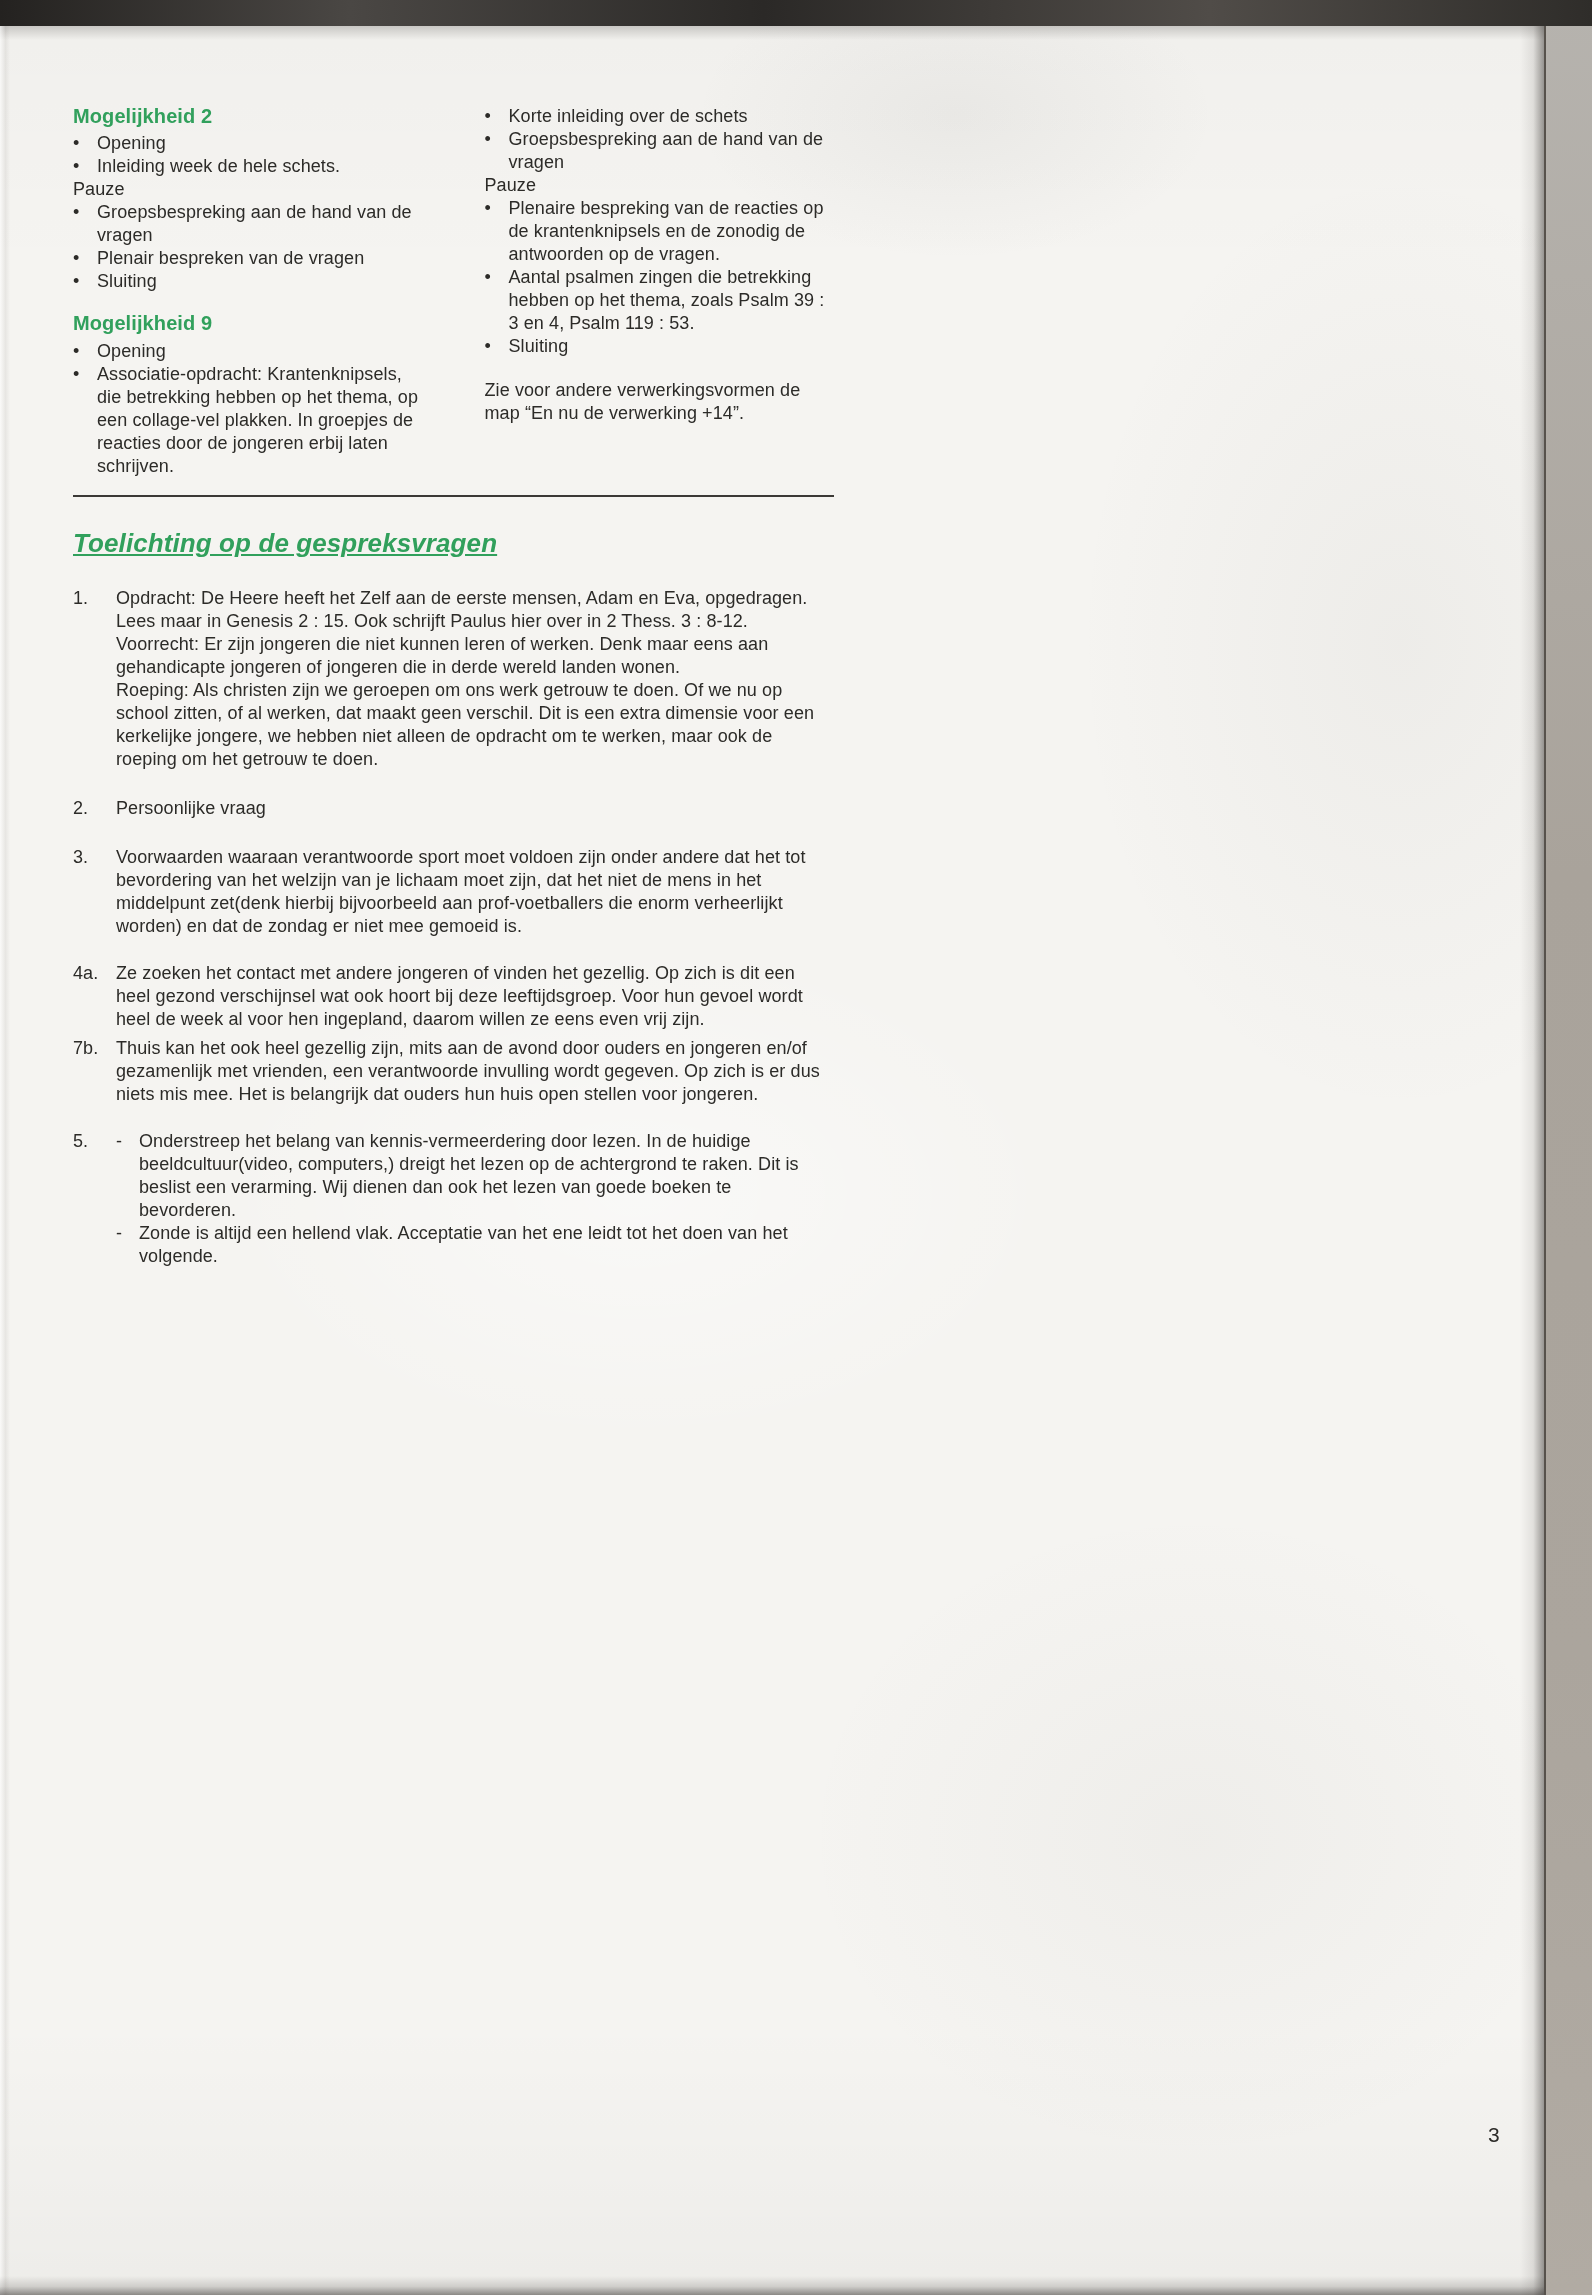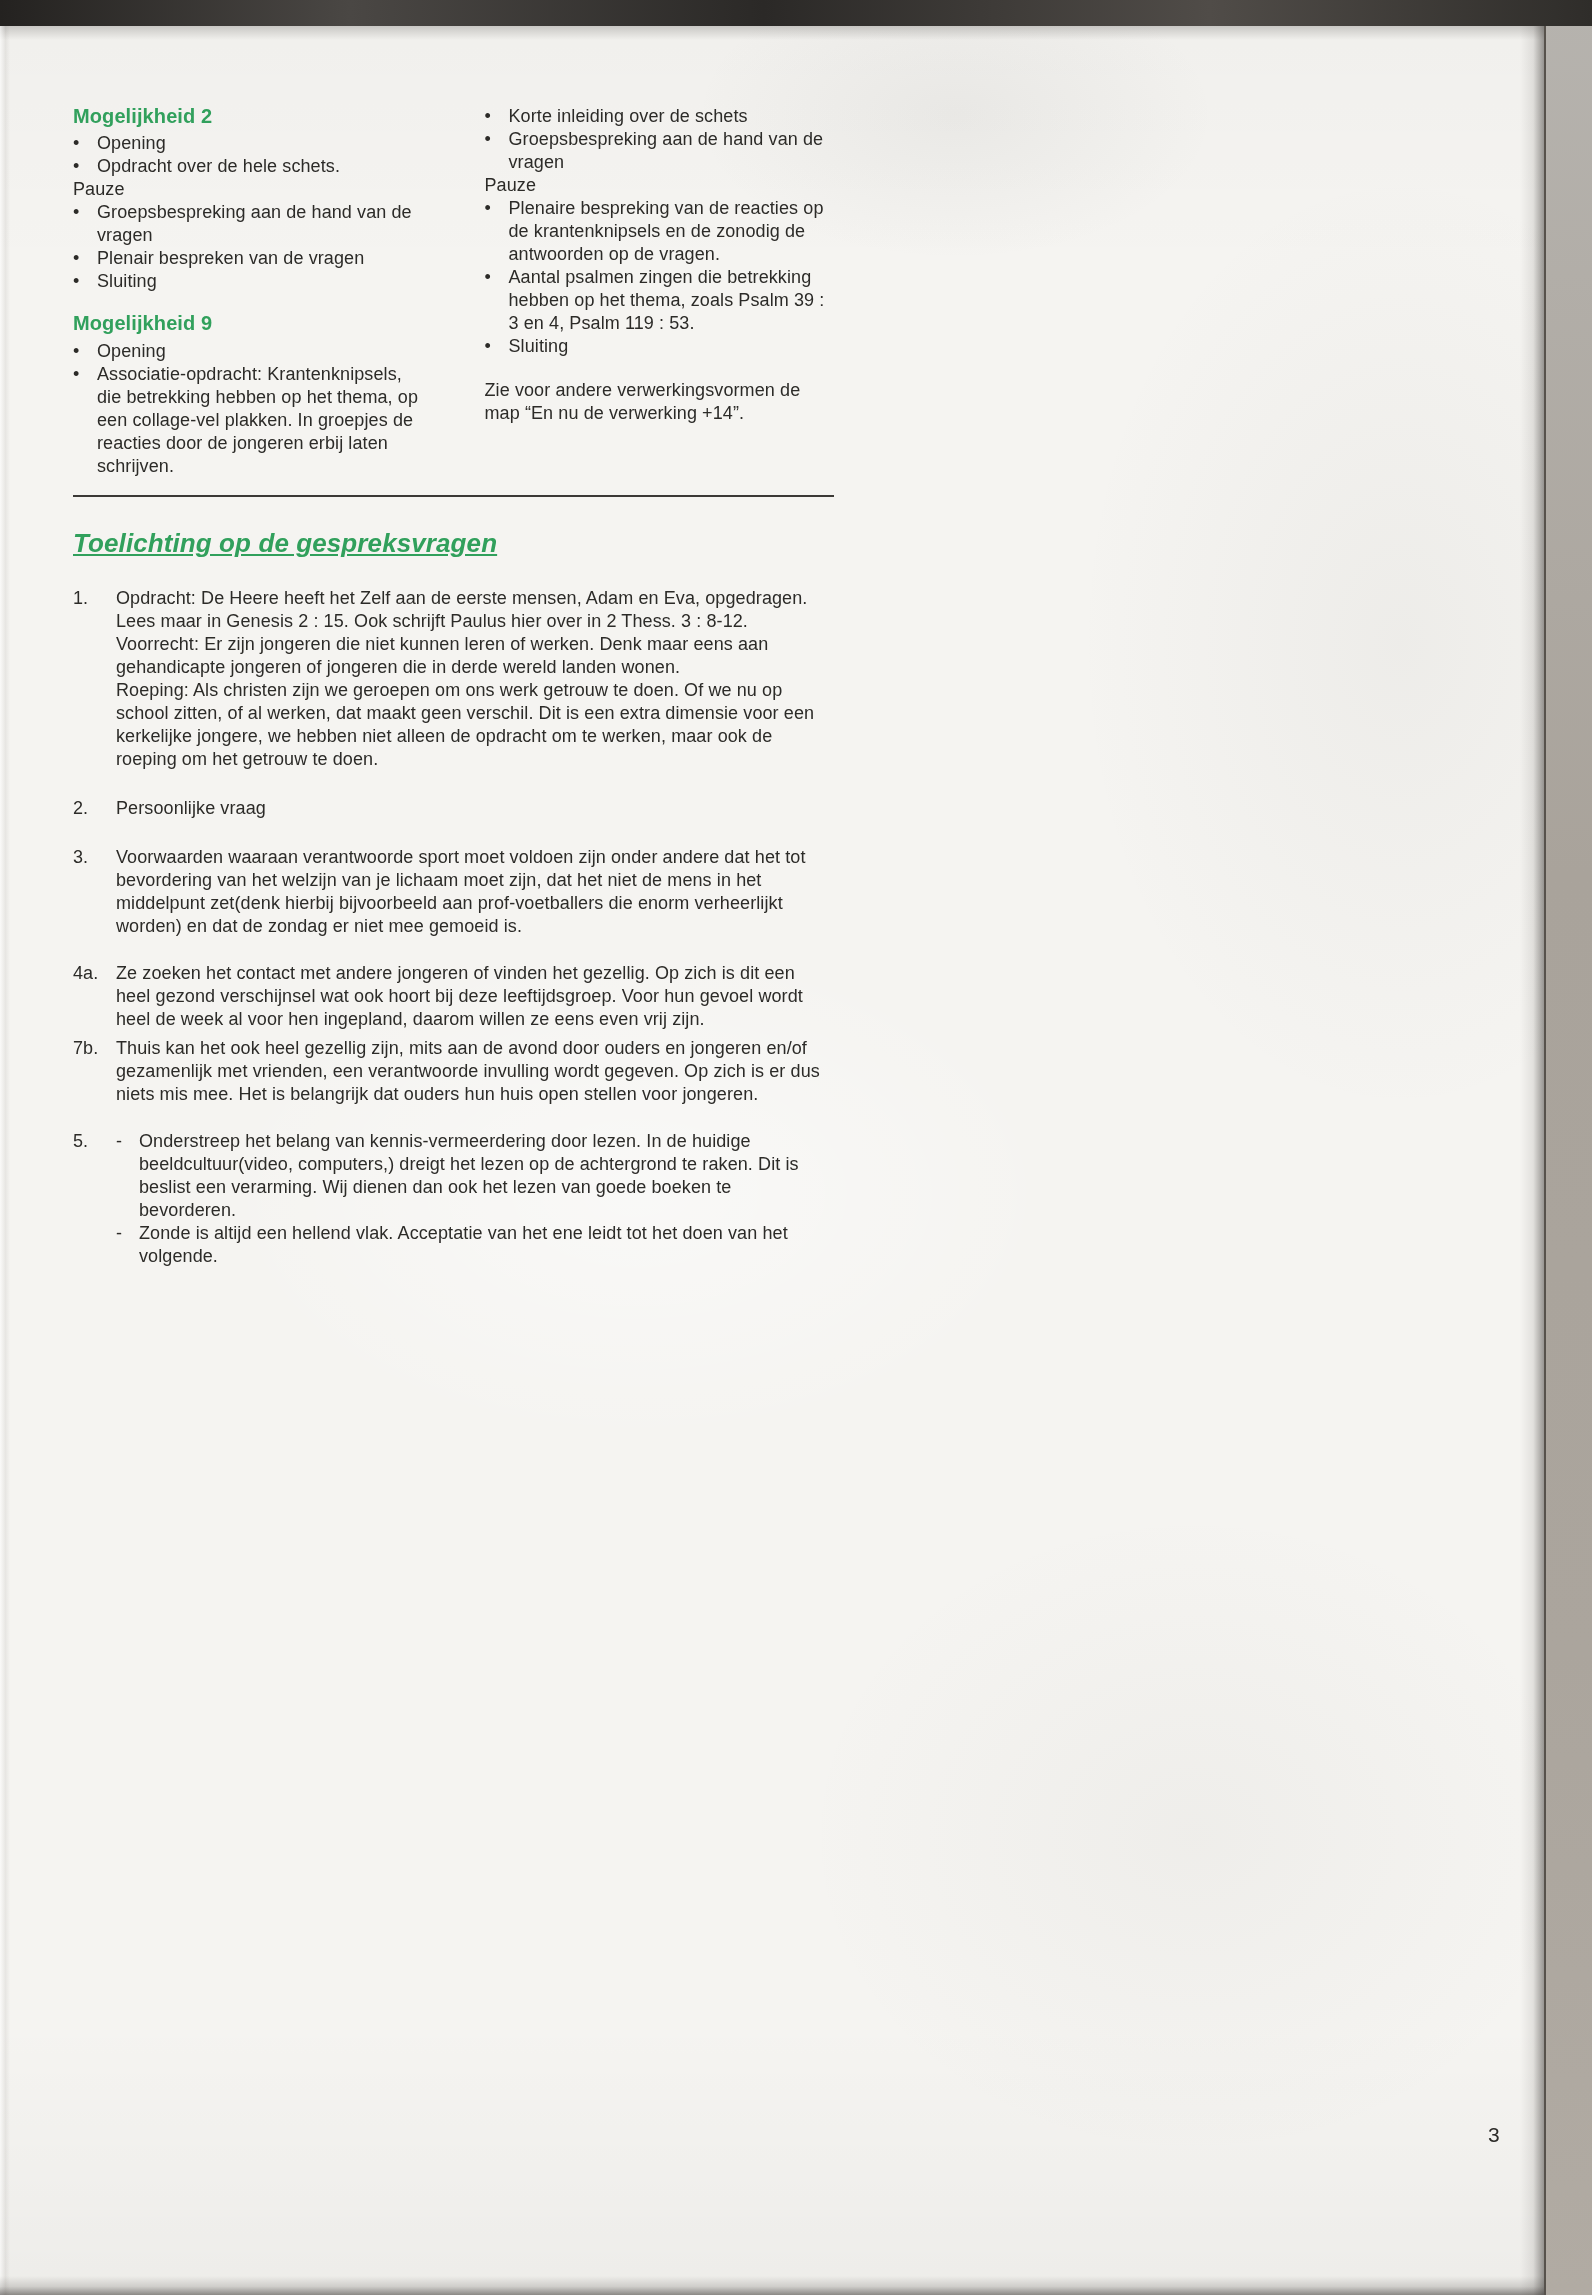--- a/index.html
+++ b/index.html
@@ -114,21 +114,21 @@
 
       <div class="col">
         <h3 class="green-h">Mogelijkheid 2</h3>
 
         <div class="bullet-row">
           <span class="marker">•</span>
           <span class="btext">Opening</span>
         </div>
         <div class="bullet-row">
           <span class="marker">•</span>
-          <span class="btext">Opdracht over de hele schets.</span>
+          <span class="btext">Inleiding week de hele schets.</span>
         </div>
 
         <p class="plain">Pauze</p>
 
         <div class="bullet-row">
           <span class="marker">•</span>
           <span class="btext">Groepsbespreking aan de hand van de vragen</span>
         </div>
         <div class="bullet-row">
           <span class="marker">•</span>

